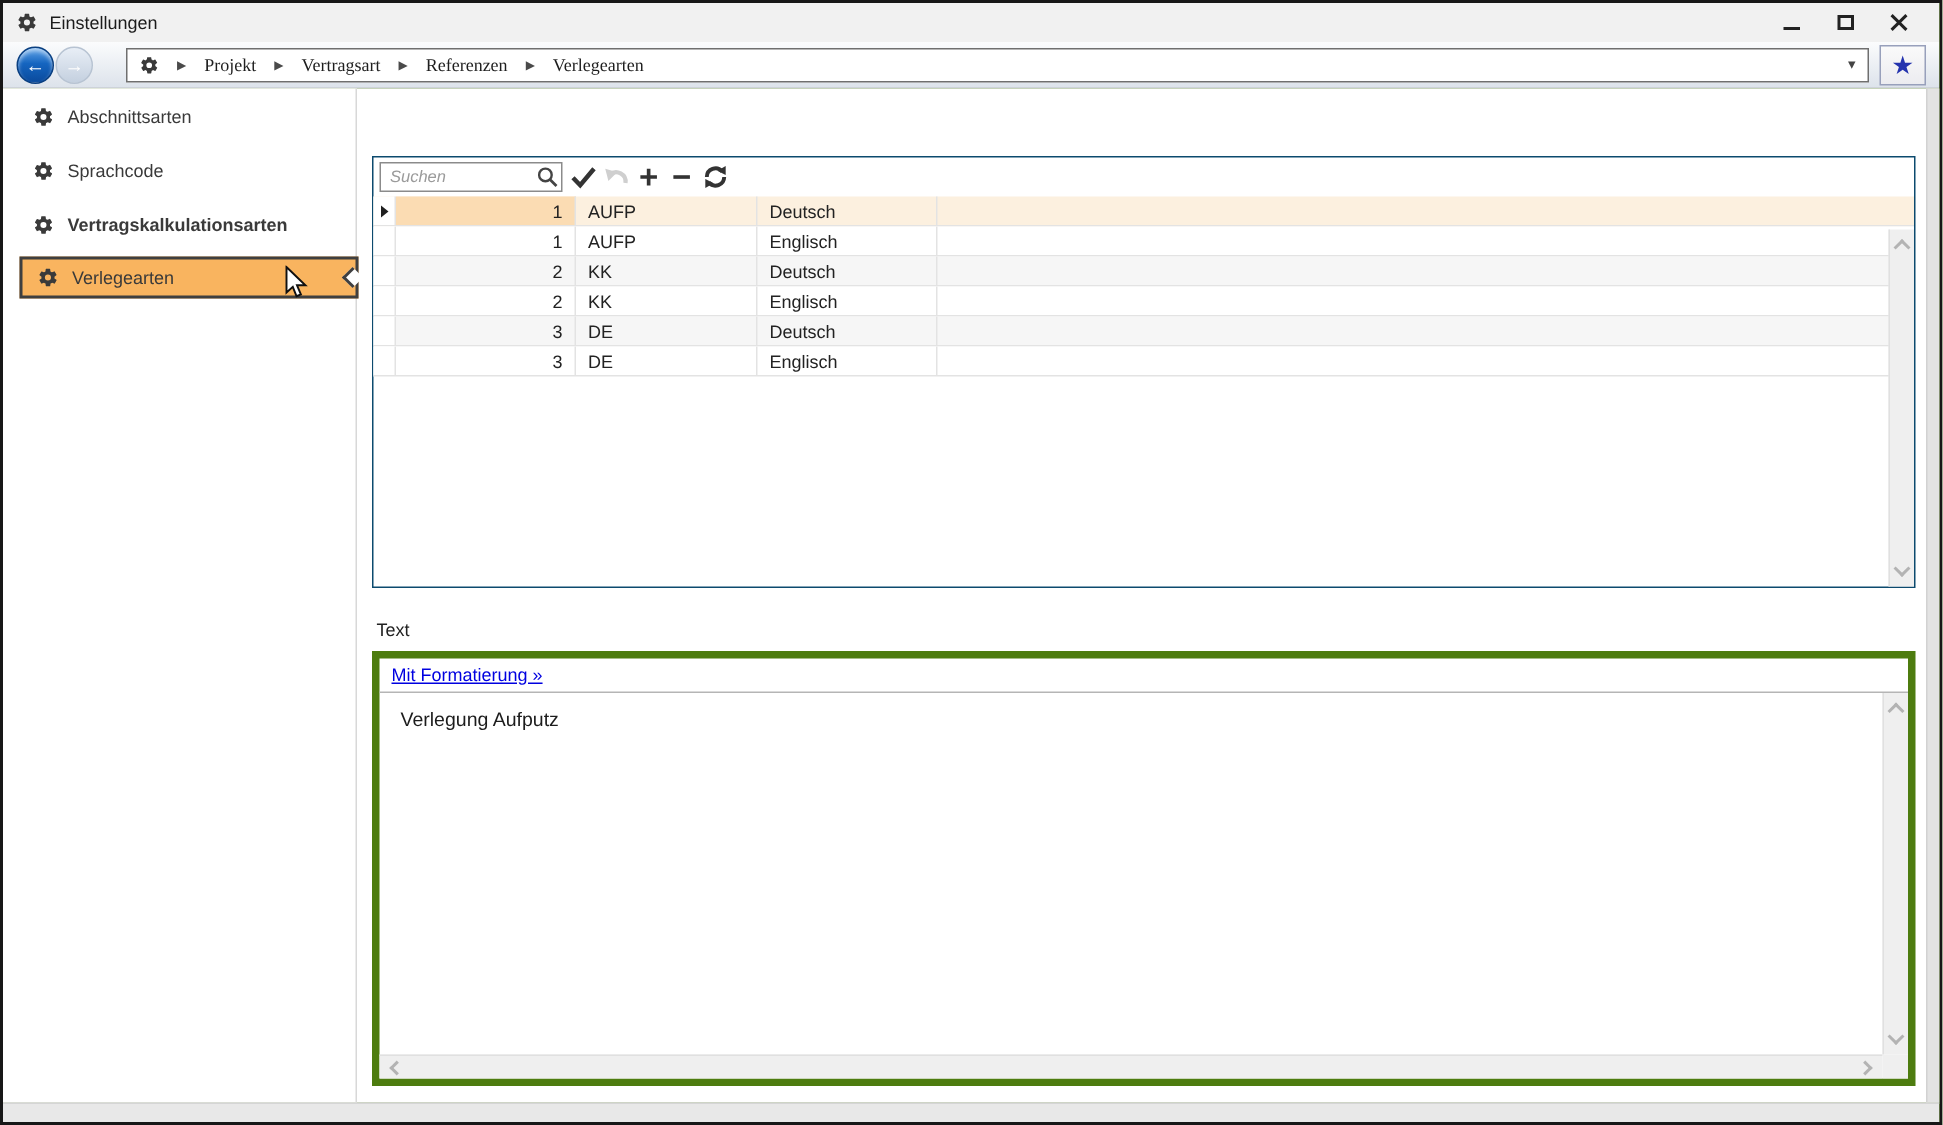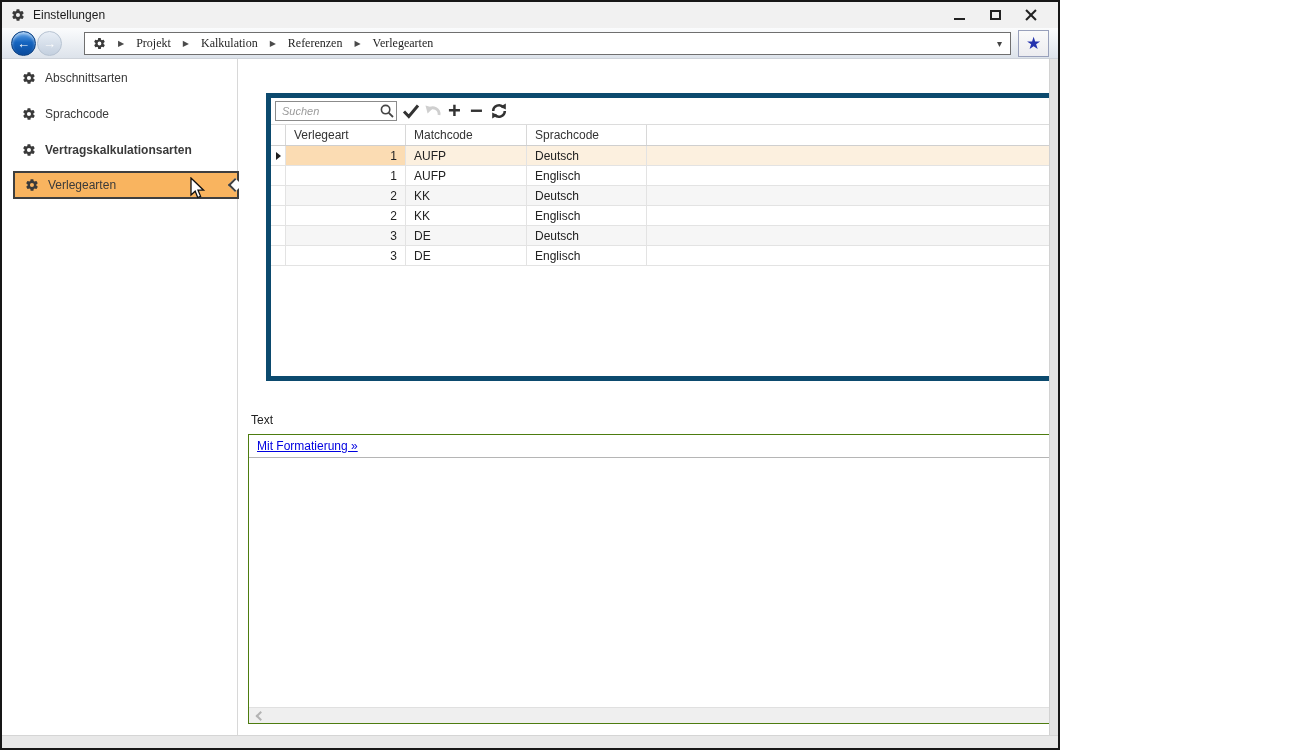--- a/index.html
+++ b/index.html
@@ -1,19 +1,19 @@
 <!DOCTYPE html>
 <html><head>
 <meta charset="utf-8">
 <style>
   * { margin:0; padding:0; box-sizing:border-box; }
   html,body { background:#ffffff; }
   body { font-family:"Liberation Sans","DejaVu Sans",sans-serif; }
 
-  .window { position:relative; width:1060px; height:750px; background:#4d7c0f;
+  .window { position:relative; width:1295px; height:750px; background:#4d7c0f;
             border:2px solid #171717; overflow:hidden; }
 
   
   .titlebar { position:absolute; top:0; left:0; right:0; height:26px; background:#f1f1f1;
               display:flex; align-items:center; padding-left:9px; }
   .titlebar .gear { width:14px; height:14px; margin-right:8px; }
   .title-text { font-size:12px; color:#1b1b1b; }
   .win-controls { margin-left:auto; display:flex; align-items:center; gap:22px; padding-right:20px; }
   .win-btn { width:14px; height:14px; display:flex; align-items:center; justify-content:center; cursor:default; }
   .glyph-min { width:11px; height:2px; background:#222; margin-top:7px; }
@@ -67,22 +67,22 @@
   .sidebar-item:nth-of-type(4){ top:112px; }
   .sidebar-item.selected { left:11px; right:-2px; height:28px; background:#f9b45f;
                            border:2px solid #3f3f3f; }
   .sidebar-item .notch { display:none; }
   .sidebar-item.selected .notch { display:block; position:absolute; right:-3px; top:50%;
       width:10px; height:10px; background:#fff; border-left:2px solid #3f3f3f;
       border-bottom:2px solid #3f3f3f; transform:translateY(-50%) rotate(45deg); }
   .cursor-overlay { position:absolute; left:184px; top:118px; width:22px; height:24px; z-index:5; }
 
   
-  .table-panel { position:absolute; left:246px; top:34px; width:1029px; height:288px;
-                 border:5px solid #0c4a6e; background:#fff;margin-left:18px; }
+  .table-panel { position:absolute; left:246px; top:45px; width:1029px; height:288px;
+                 border:1px solid #0c4a6e; background:#fff; }
   .grid-toolbar { height:26px; display:flex; align-items:center; padding-left:4px; }
   .search-wrap { position:relative; width:122px; height:20px; }
   .search-input { width:100%; height:100%; border:1px solid #8b8b8b; font-size:11px;
                   padding:0 20px 0 6px; font-family:inherit; color:#333; outline:none; }
   .search-input::placeholder { font-style:italic; color:#9b9b9b; }
   .search-icon { position:absolute; right:2px; top:2px; width:16px; height:16px; }
   .tb-icons { display:flex; align-items:center; margin-left:3px; gap:1px; }
   .tb-icon { width:21px; height:22px; display:flex; align-items:center; justify-content:center; }
   .tb-icon.txt { font-size:22px; font-weight:700; color:#333; line-height:20px; }
 
@@ -124,21 +124,21 @@
   .chev-down { bottom:8px; border-right:2px solid #b3b3b3; border-bottom:2px solid #b3b3b3;
              transform:translateX(-50%) rotate(45deg); }
   .chev-left { left:8px; top:50%; border-left:2px solid #b3b3b3; border-bottom:2px solid #b3b3b3;
              transform:translateY(-50%) rotate(45deg); position:absolute; width:7px; height:7px; }
   .chev-right { right:8px; top:50%; border-right:2px solid #b3b3b3; border-top:2px solid #b3b3b3;
              transform:translateY(-50%) rotate(45deg); position:absolute; left:auto; width:7px; height:7px; }
 
   
   .text-label { position:absolute; left:249px; top:354px; font-size:12px; color:#222; }
   .text-panel { position:absolute; left:246px; top:375px; width:1029px; height:290px;
-                border:1px solid #4d7c0f; background:#fff; }
+                border:5px solid #4d7c0f; background:#fff; }
   .format-row { height:23px; display:flex; align-items:center; padding-left:8px;
                 border-bottom:1px solid #b5b5b5; }
   .format-link { font-size:12px; color:#0000e0; text-decoration:underline; cursor:pointer; }
   .text-content { padding:10px 14px; font-size:13px; color:#1c1c1c; }
   .text-panel .vscroll { top:23px; bottom:16px; }
   .hscroll { position:absolute; left:0; right:17px; bottom:0; height:16px; background:#efefef;
              border-top:1px solid #e0e0e0; }
   .scroll-corner { position:absolute; right:0; bottom:0; width:17px; height:16px; background:#efefef; }
 
   svg { display:block; }
@@ -183,21 +183,21 @@
       </span>
       <span style="display:flex;align-items:center;">
 
           <span class="crumb">
             <span class="crumb-sep">▶</span>
             <span class="crumb-label">Projekt</span>
           </span>
 
           <span class="crumb">
             <span class="crumb-sep">▶</span>
-            <span class="crumb-label">Kalkulation</span>
+            <span class="crumb-label">Vertragsart</span>
           </span>
 
           <span class="crumb">
             <span class="crumb-sep">▶</span>
             <span class="crumb-label">Referenzen</span>
           </span>
 
           <span class="crumb">
             <span class="crumb-sep">▶</span>
             <span class="crumb-label">Verlegearten</span>
@@ -292,27 +292,20 @@
             <svg viewBox="0 0 18 18" width="18" height="18">
               <path d="M3.2 9 A5.8 5.8 0 0 1 13.4 5.3" fill="none" stroke="#333" stroke-width="2.6"></path>
               <polygon points="15.8,1.6 15.8,7.6 10.2,4.8" fill="#333"></polygon>
               <path d="M14.8 9 A5.8 5.8 0 0 1 4.6 12.7" fill="none" stroke="#333" stroke-width="2.6"></path>
               <polygon points="2.2,16.4 2.2,10.4 7.8,13.2" fill="#333"></polygon>
             </svg>
           </div>
         </div>
       </div>
 
-      <div class="grid-header">
-        <div class="hc c-ind"></div>
-        <div class="hc c-v">Verlegeart</div>
-        <div class="hc c-m">Matchcode</div>
-        <div class="hc c-s">Sprachcode</div>
-        <div class="hc c-fill"></div>
-      </div>
 
       <div class="grid-rows">
 
           <div class="grid-row selected">
             <div class="gc c-ind">
               <span class="row-marker"></span>
             </div>
             <div class="gc c-v">1</div>
             <div class="gc c-m">AUFP</div>
             <div class="gc c-s">Deutsch</div>
@@ -364,20 +357,21 @@
         <span class="chev chev-up"></span>
         <span class="chev chev-down"></span>
       </div>
     </div>
 
     <div class="text-label">Text</div>
     <div class="text-panel">
       <div class="format-row">
         <span class="format-link">Mit Formatierung »</span>
       </div>
+      <div class="text-content">Verlegung Aufputz</div>
       <div class="vscroll">
         <span class="chev chev-up"></span>
         <span class="chev chev-down"></span>
       </div>
       <div class="hscroll">
         <span class="chev-left"></span>
         <span class="chev-right"></span>
       </div>
       <div class="scroll-corner"></div>
     </div>

